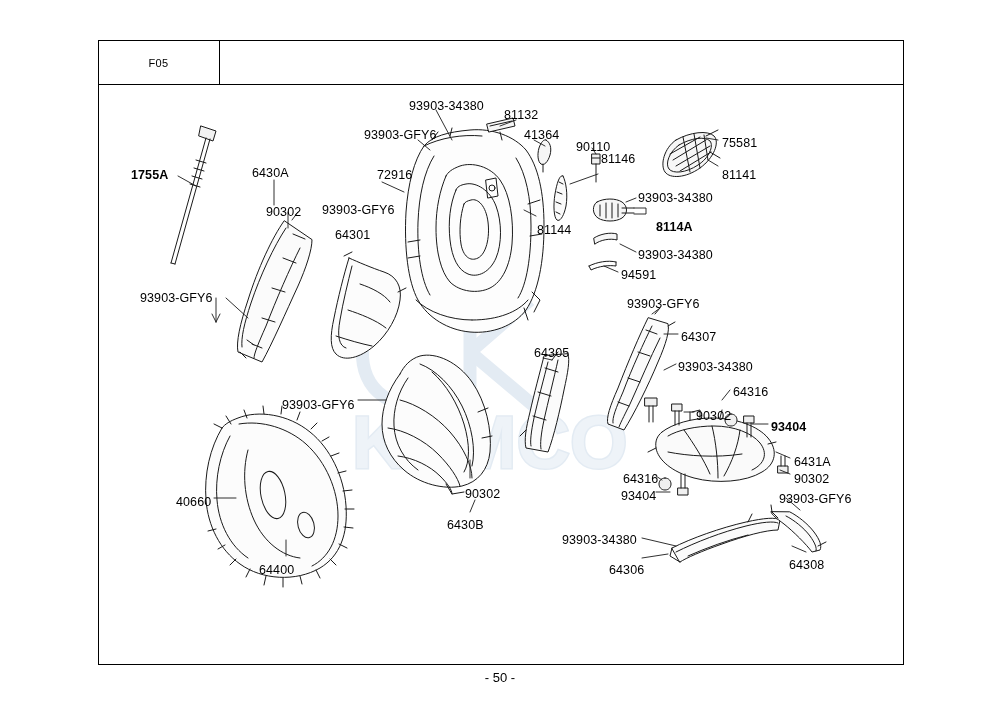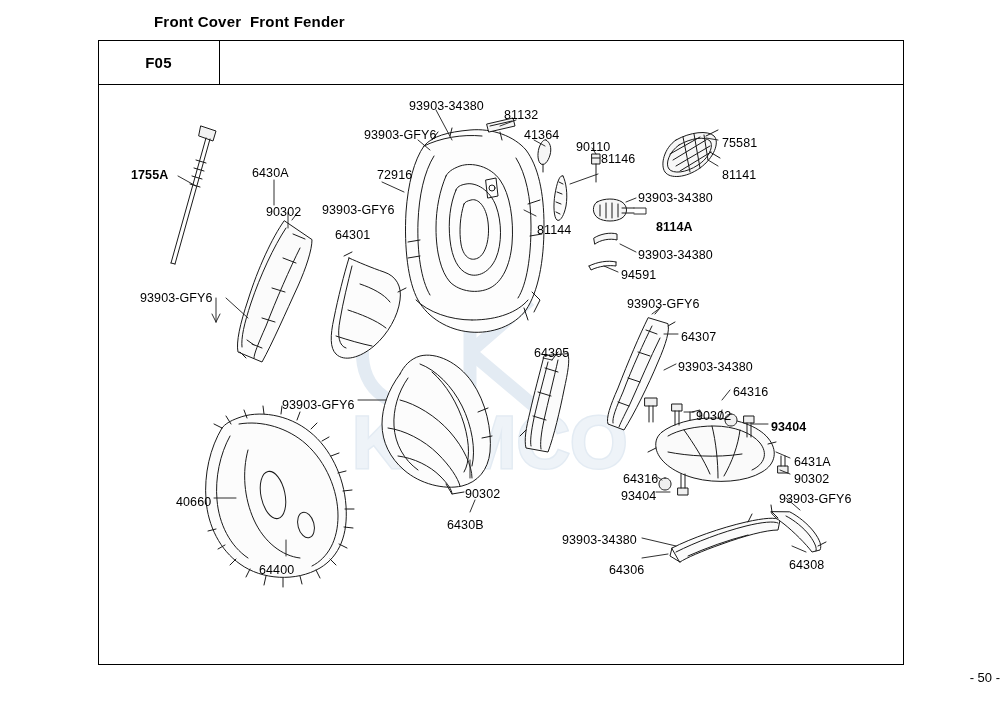--- a/index.html
+++ b/index.html
@@ -47,39 +47,39 @@
     top: 0;
     width: 122px;
     height: 45px;
     box-sizing: border-box;
     border-right: 1.5px solid #000;
     display: flex;
     align-items: center;
     justify-content: center;
   }
   .code-cell span {
-    font-size: 15px;
-    font-weight: bold;
+    font-size: 11px;
+    font-weight: normal;
     letter-spacing: 0.3px;
   }
   .title-text {
     position: absolute;
     left: 154px;
     top: 13px;
     font-size: 15px;
     font-weight: bold;
     letter-spacing: 0.2px;
     white-space: pre;
   }
   .page-number {
     position: absolute;
     left: 0;
     top: 670px;
     width: 1000px;
-    text-align: right;
+    text-align: center;
     font-size: 13px;
   }
   
   .lbl {
     position: absolute;
     font-size: 12.5px;
     white-space: nowrap;
     letter-spacing: 0.1px;
   }
   .lbl.bold {
@@ -114,21 +114,20 @@
     <text x="352" y="468" font-family="Liberation Sans, sans-serif" font-size="74" font-weight="bold" fill="none" stroke="#e3ebf3" stroke-width="3">KYMCO</text>
     <text x="352" y="468" font-family="Liberation Sans, sans-serif" font-size="74" font-weight="bold" fill="#eef3f8">KYMCO</text>
   </svg>
 
   <div class="frame"></div>
   <div class="title-bar">
     <div class="code-cell">
       <span>F05</span>
     </div>
   </div>
-  <div class="title-text">Front Cover  Front Fender</div>
 
   <svg id="art" viewBox="0 0 1000 707">
     <g stroke="#1a1a1a" fill="none" stroke-width="1" stroke-linejoin="round" stroke-linecap="round">
 
       <g>
         <path d="M201 126 L216 131 L213 141 L199 136 Z" fill="#f2f2f2"></path>
         <path d="M206 138 L171 263"></path>
         <path d="M210 139 L175 264"></path>
         <path d="M171 263 L175 264"></path>
         <path d="M196 160 L206 163 M194 168 L204 171 M192 176 L202 179 M190 184 L200 187"></path>

